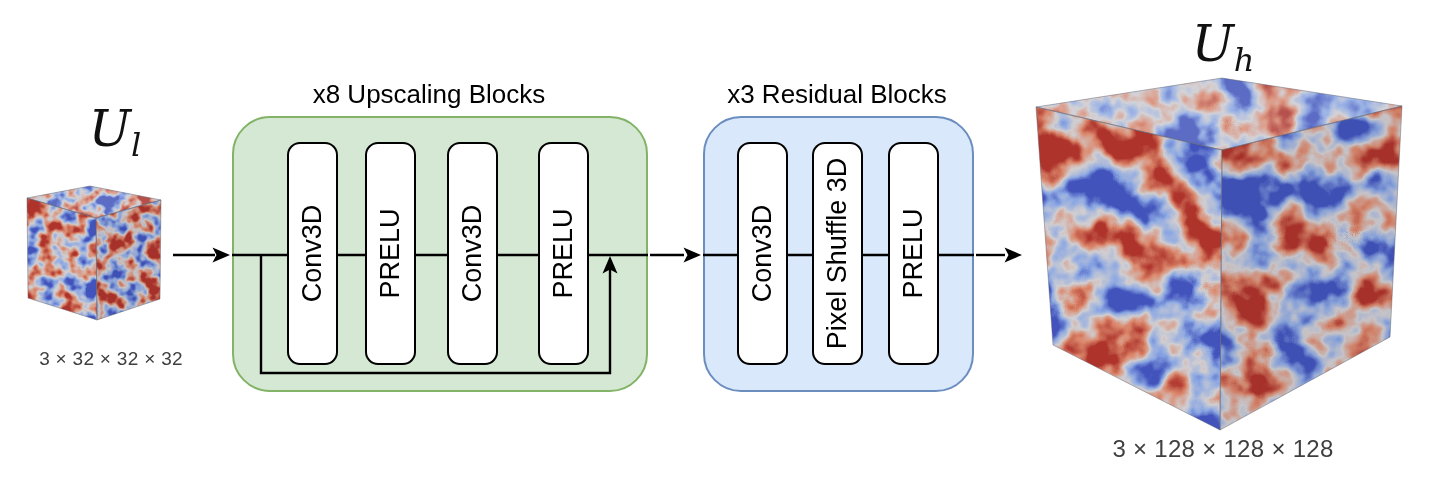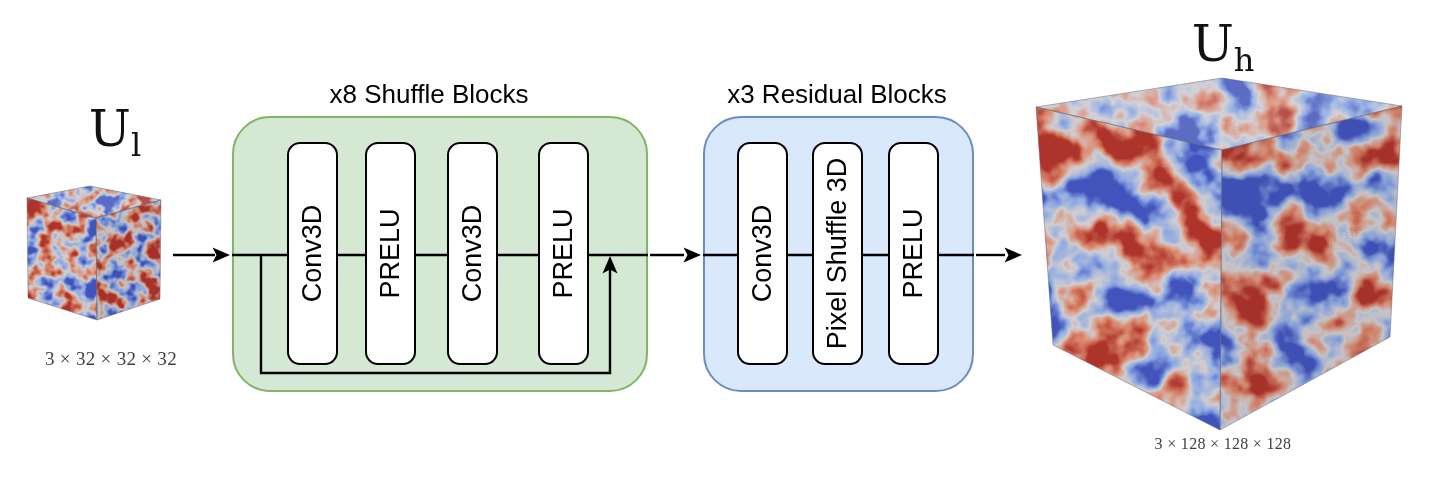--- a/index.html
+++ b/index.html
@@ -21,27 +21,27 @@
     position:absolute;width:51px;height:223px;background:#fff;
     border:2.5px solid #000;border-radius:13px;box-sizing:border-box;
     display:flex;align-items:center;justify-content:center;overflow:visible;
   }
   .vtext{
     transform:rotate(-90deg);white-space:nowrap;font-size:27px;line-height:27px;color:#000;
   }
   .cube{position:absolute;}
   .math-label{
     position:absolute;transform:translateX(-50%);
-    font-family:"DejaVu Serif",serif;
+    font-family:"DejaVu Serif",serif;font-style:italic;
     font-size:50px;line-height:52px;color:#111;white-space:nowrap;
   }
   .math-label sub{font-size:32px;line-height:0;vertical-align:-10px;}
   .cube-dims{
     position:absolute;transform:translateX(-50%);
-    font-family:Liberation Serif, serif;font-size:19px;color:#3f3f3f;
+    font-family:Liberation Sans, sans-serif;font-size:19px;color:#3f3f3f;
     white-space:nowrap;letter-spacing:0.3px;
   }
 </style>
 </head>
 <body>
 
 <div class="canvas">
 
   <div class="group" style="left: 232px; top: 116px; width: 416px; height: 276px; background: rgb(213, 232, 212); border-color: rgb(130, 179, 102);"></div>
   <div class="group" style="left: 703px; top: 116px; width: 271px; height: 276px; background: rgb(218, 232, 252); border-color: rgb(108, 142, 191);"></div>
@@ -52,21 +52,21 @@
     <path class="cl" d="M232,255 H648"></path>
     <path class="cl" d="M261,255 V373 H610 V261"></path>
     <path class="ah" d="M610,256 L602.5,273.5 L610,269.5 L617.5,273.5 Z"></path>
     <path class="cl" d="M650,255 H684"></path>
     <path class="ah" d="M701,255 L683.5,247.5 L687.5,255 L683.5,262.5 Z"></path>
     <path class="cl" d="M703,255 H974"></path>
     <path class="cl" d="M976,255 H1005"></path>
     <path class="ah" d="M1022,255 L1004.5,247.5 L1008.5,255 L1004.5,262.5 Z"></path>
   </svg>
 
-  <div class="group-title" style="left:429px;top:80px;">x8 Shuffle Blocks</div>
+  <div class="group-title" style="left:429px;top:80px;">x8 Upscaling Blocks</div>
   <div class="group-title" style="left:837px;top:80px;">x3 Residual Blocks</div>
 
   <div class="layer-box" style="left:287px;top:142px;">
     <span class="vtext">Conv3D</span>
   </div>
   <div class="layer-box" style="left:365px;top:142px;">
     <span class="vtext">PRELU</span>
   </div>
   <div class="layer-box" style="left:447px;top:142px;">
     <span class="vtext">Conv3D</span>
@@ -174,15 +174,15 @@
   </svg>
 
   <div class="math-label" style="left:115px;top:103px;">
     <span>U</span><sub>l</sub>
   </div>
   <div class="math-label" style="left:1223px;top:18px;">
     <span>U</span><sub>h</sub>
   </div>
 
   <div class="cube-dims" style="left:111px;top:348px;">3 × 32 × 32 × 32</div>
-  <div class="cube-dims" style="left:1223px;top:435px;font-size:16px;">3 × 128 × 128 × 128</div>
+  <div class="cube-dims" style="left:1223px;top:435px;font-size:24px;">3 × 128 × 128 × 128</div>
 
 </div>
 
 </body></html>

